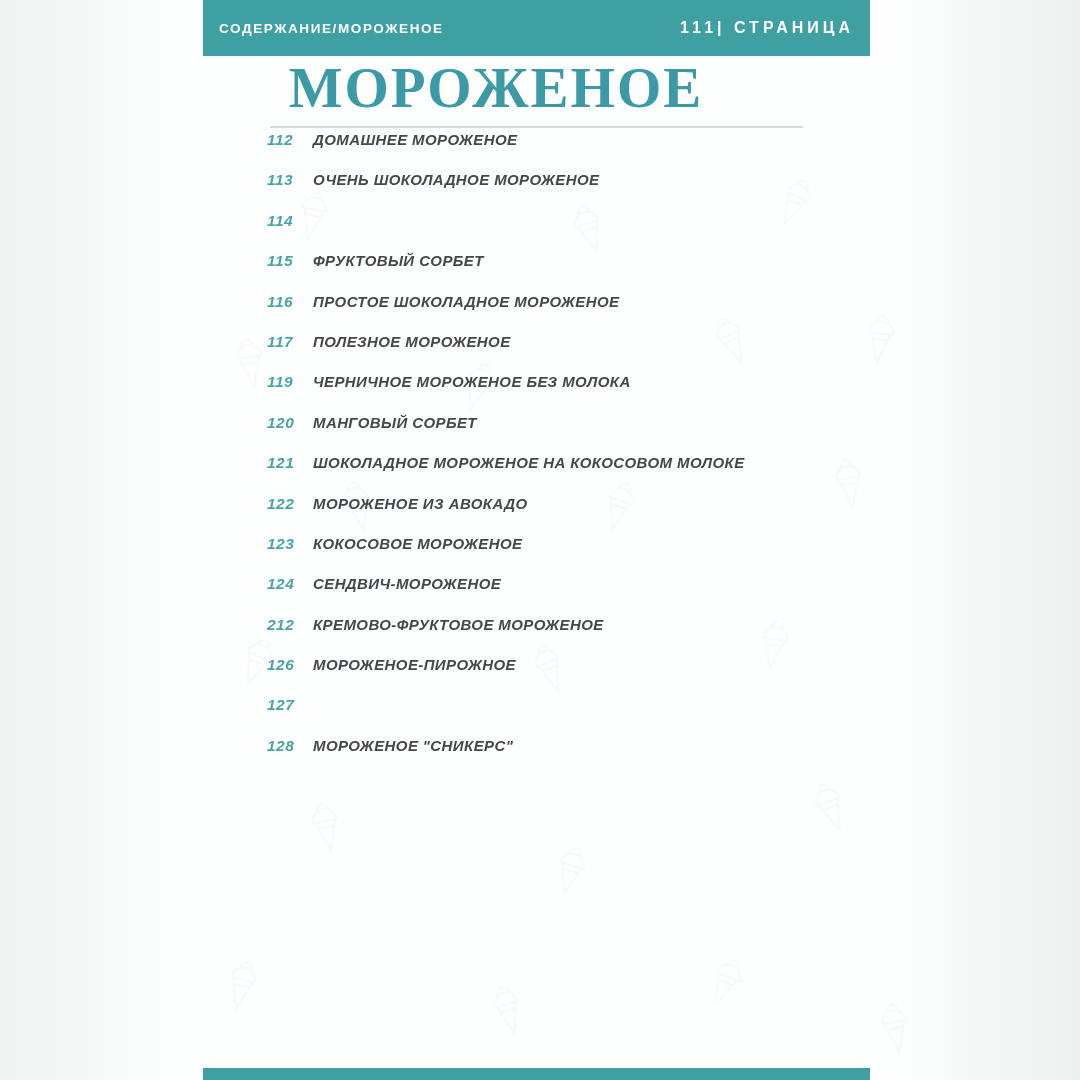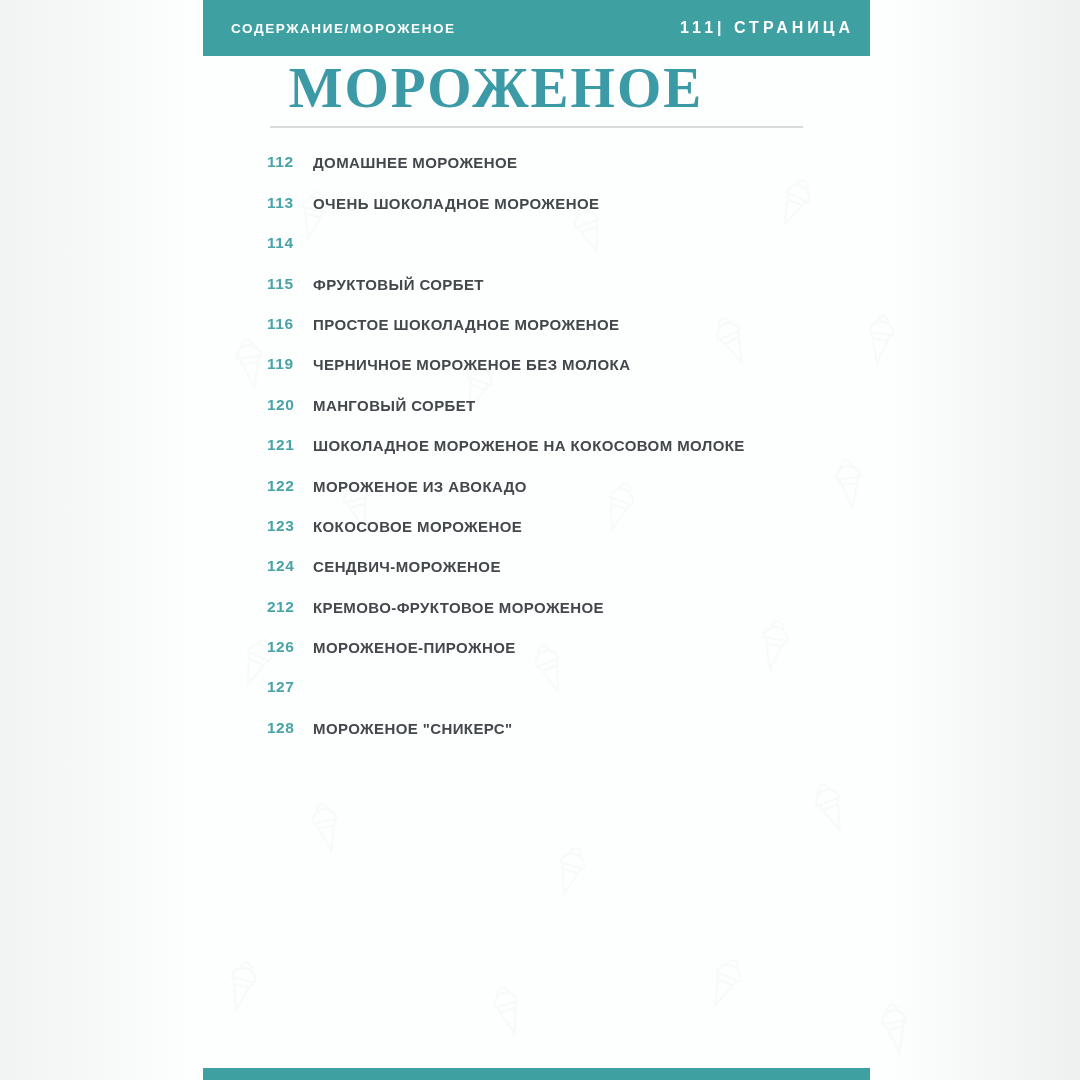--- a/index.html
+++ b/index.html
@@ -26,40 +26,40 @@
   
   .watermarks{position:absolute;left:0;top:0;width:1080px;height:1080px;z-index:0;}
   
   .topbar{
     position:absolute;left:203px;top:0;width:667px;height:56px;
     background:var(--teal,#3FA0A1);
     display:flex;align-items:center;justify-content:space-between;
     padding:0 16px;box-sizing:border-box;z-index:2;
   }
   .topbar .crumb{
-    color:#ffffff;font-size:13.5px;font-weight:bold;letter-spacing:1.6px;margin-left:12px;
+    color:#ffffff;font-size:13.5px;font-weight:bold;letter-spacing:1.6px;
   }
   .topbar .pageno{
     color:#ffffff;font-size:16px;font-weight:bold;letter-spacing:4px;white-space:nowrap;
   }
   
   .title{
     position:absolute;left:0;top:56px;width:992px;height:66px;
     margin:0;text-align:center;z-index:1;
     font-family:"Liberation Serif",serif;font-weight:bold;
     font-size:57px;line-height:64px;letter-spacing:2px;
     color:var(--title-teal,#3C9AA6);
   }
   .divider{
     position:absolute;left:270px;top:126px;width:533px;height:2px;
     background:#d9dbdb;z-index:1;
   }
   
   .toc{position:absolute;left:267px;top:131px;width:640px;z-index:1;}
-  .row{height:40.4px;display:flex;align-items:flex-end;}
+  .row{height:40.4px;display:flex;align-items:flex-start;font-style:italic;}
   .num{
     width:46px;flex:0 0 46px;
     font-size:15.5px;font-weight:bold;letter-spacing:0.5px;
     color:var(--num-teal,#4AA3A6);
   }
   .label{
     font-size:15px;font-weight:bold;letter-spacing:0.4px;
     color:var(--text-dark,#43484C);
     white-space:nowrap;
   }
@@ -136,20 +136,24 @@
   <div class="row">
     <span class="num">115</span>
     <span class="label">ФРУКТОВЫЙ СОРБЕТ</span>
   </div>
 
   <div class="row">
     <span class="num">116</span>
     <span class="label">ПРОСТОЕ ШОКОЛАДНОЕ МОРОЖЕНОЕ</span>
   </div>
 
+  <div class="row">
+    <span class="num">117</span>
+    <span class="label">ПОЛЕЗНОЕ МОРОЖЕНОЕ</span>
+  </div>
 
 
   <div class="row">
     <span class="num">119</span>
     <span class="label">ЧЕРНИЧНОЕ МОРОЖЕНОЕ БЕЗ МОЛОКА</span>
   </div>
 
   <div class="row">
     <span class="num">120</span>
     <span class="label">МАНГОВЫЙ СОРБЕТ</span>

